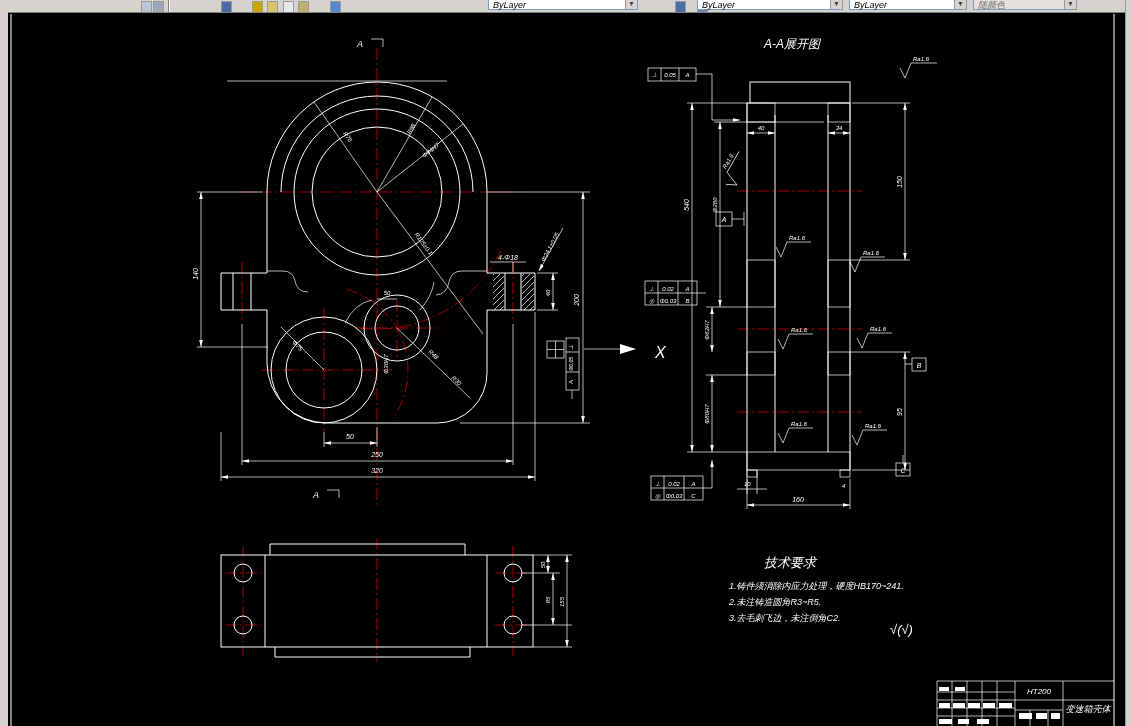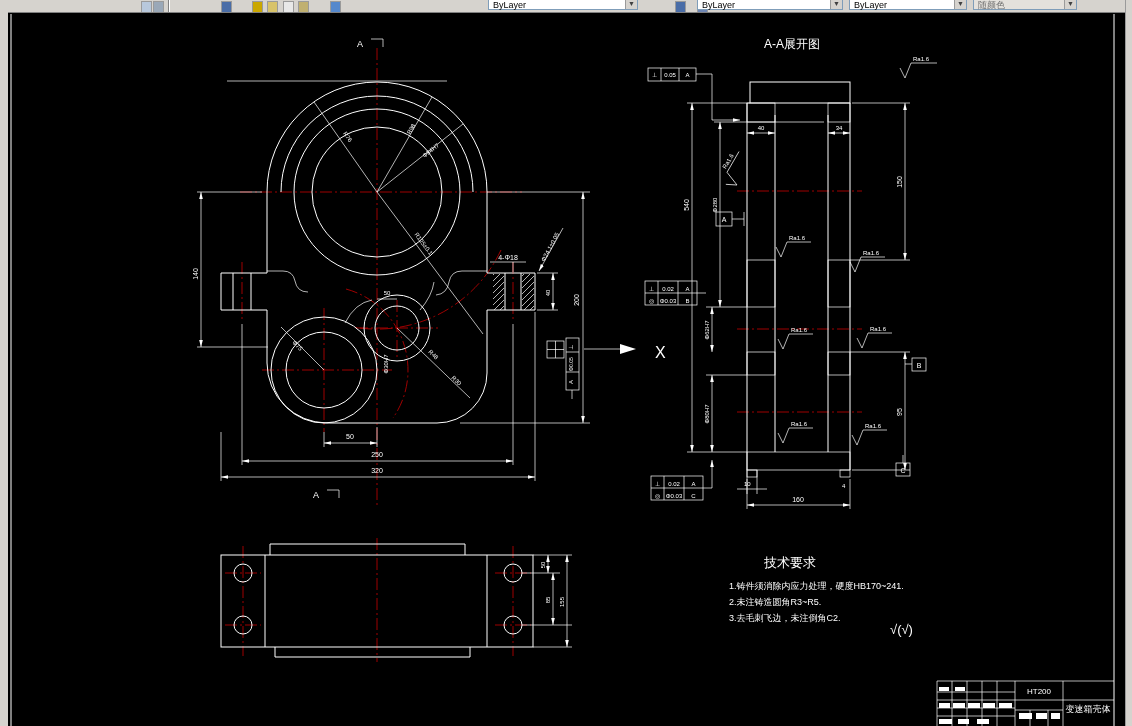--- a/index.html
+++ b/index.html
@@ -1,17 +1,17 @@
 <!DOCTYPE html>
 <html><head>
 <meta charset="utf-8">
 <style>
   html,body{margin:0;padding:0;background:#d6d3ce;width:1132px;height:726px;overflow:hidden;
     font-family:"Liberation Sans",sans-serif;}
-  #window{position:relative;width:1132px;height:726px;background:#d6d3ce;overflow:hidden;}
+  #window{position:relative;width:1132px;height:726px;background:#d6d3ce;overflow:hidden;font-style:italic;}
   
   #toolbar{position:absolute;left:0;top:0;width:1132px;height:12px;background:#d6d3ce;
     border-bottom:1px solid #808080;overflow:hidden;}
   .tbicon{position:absolute;top:1px;width:9px;height:14px;border:1px solid #9a9a9a;background:#c8d4e4;}
   .tbsep{position:absolute;top:0;width:1px;height:12px;background:#808080;box-shadow:1px 0 0 #fff;}
   .combo{position:absolute;top:-9px;height:19px;background:#fff;border:1px solid #7f9db9;
     font-size:9px;color:#000;line-height:26px;padding-left:4px;box-sizing:border-box;}
   .combo .drop{position:absolute;right:0;top:0;width:11px;height:100%;background:#d6d3ce;
     border-left:1px solid #9a9a9a;font-size:7px;text-align:center;line-height:24px;color:#404040;}
   .combo.disabled{background:#e4e1dc;color:#707070;}

